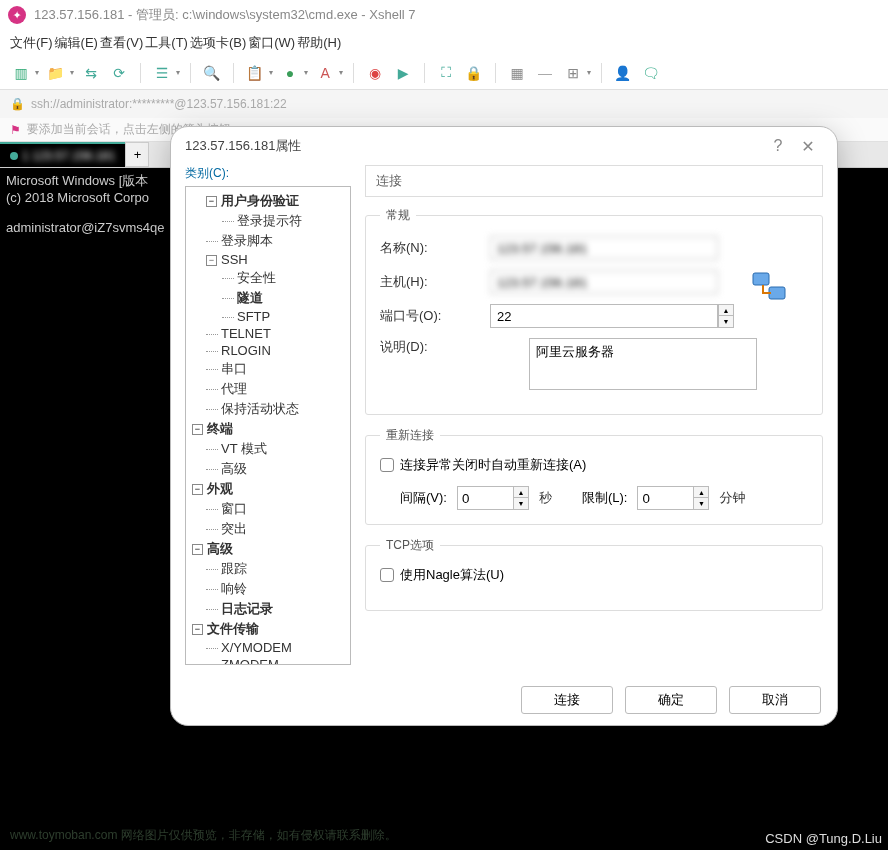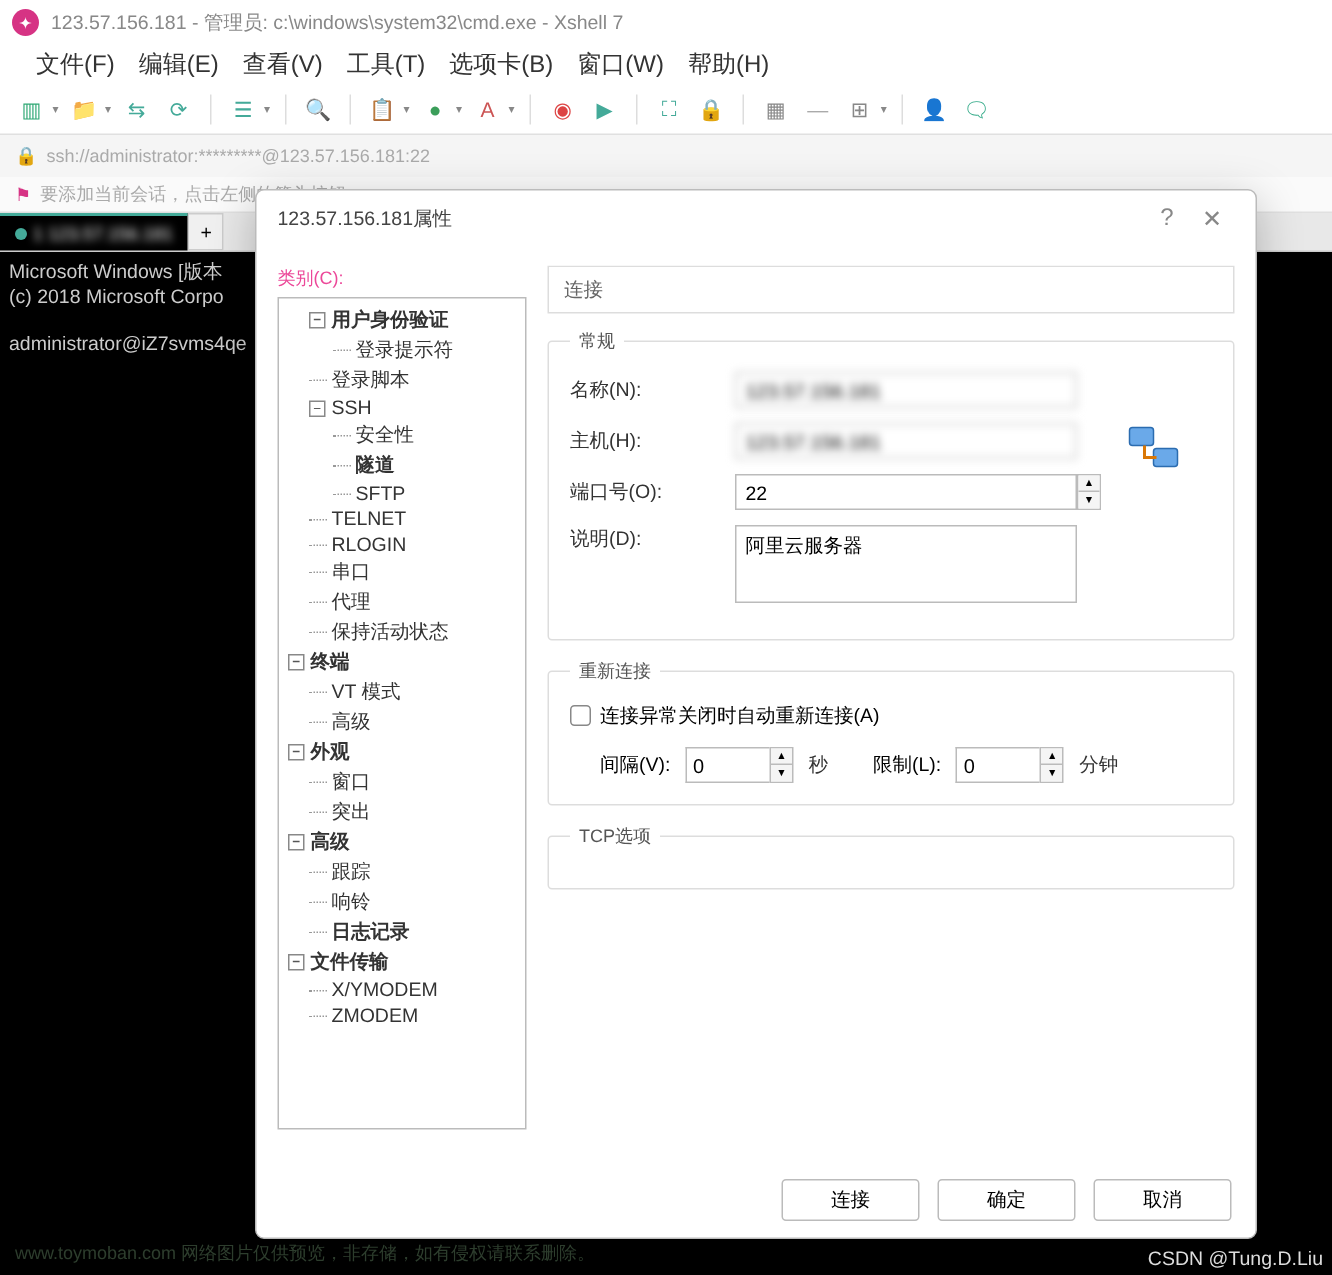--- a/index.html
+++ b/index.html
@@ -3,21 +3,21 @@
 <meta charset="utf-8">
 <style>
 * { box-sizing: border-box; margin: 0; padding: 0; font-family: "Microsoft YaHei", "Segoe UI", sans-serif; }
 body { width: 888px; height: 850px; background: #f0f0f0; position: relative; overflow: hidden; font-size: 13px; }
 
 
 .titlebar { height: 30px; background: #fff; display: flex; align-items: center; padding: 0 8px; color: #888; }
 .logo-icon { width: 18px; height: 18px; background: #d63384; border-radius: 50%; margin-right: 8px; display: inline-flex; align-items: center; justify-content: center; color: #fff; font-size: 11px; }
 
 
-.menubar { height: 26px; background: #fff; display: flex; align-items: center; padding: 0 24px; gap: 16px; font-size: 16px; color: #333; }
+.menubar { height: 26px; background: #fff; display: flex; align-items: center; padding: 0 10px; gap: 2px; font-size: 13px; color: #333; }
 .menu-item { cursor: pointer; }
 
 
 .toolbar { height: 34px; background: #fff; display: flex; align-items: center; padding: 0 10px; gap: 6px; border-bottom: 1px solid #e0e0e0; }
 .tb-sep { width: 1px; height: 20px; background: #ddd; margin: 0 4px; }
 .tb-btn { width: 22px; height: 22px; display: flex; align-items: center; justify-content: center; cursor: pointer; font-size: 14px; }
 .tb-dd { font-size: 8px; color: #888; margin-left: -3px; cursor: pointer; }
 
 
 .addressbar { height: 28px; background: #f5f5f5; display: flex; align-items: center; padding: 0 10px; color: #aaa; font-size: 12px; gap: 6px; }
@@ -30,29 +30,29 @@
 
 .tabrow { height: 26px; background: #e8e8e8; display: flex; align-items: stretch; border-bottom: 1px solid #ccc; }
 .tab { background: #000; color: #fff; padding: 3px 10px; display: flex; align-items: center; font-size: 12px; border-top: 2px solid #4a9; position: relative; }
 .tab-indicator { width: 8px; height: 8px; background: #4a9; border-radius: 50%; margin-right: 4px; }
 .tab-add { width: 24px; display: flex; align-items: center; justify-content: center; background: #f0f0f0; cursor: pointer; border: 1px solid #ccc; }
 
 
 .terminal { position: absolute; top: 168px; left: 0; right: 0; bottom: 0; background: #000; color: #ccc; font-family: Consolas, monospace; font-size: 13px; padding: 4px 6px; white-space: pre; }
 
 
-.dialog { position: absolute; top: 126px; left: 170px; width: 668px; height: 700px; background: #fff; border: 1px solid #bbb; border-radius: 6px; box-shadow: 0 8px 30px rgba(0,0,0,0.25); display: flex; flex-direction: column; gap: 12px; }
+.dialog { position: absolute; top: 126px; left: 170px; width: 668px; height: 600px; background: #fff; border: 1px solid #bbb; border-radius: 18px; box-shadow: 0 8px 30px rgba(0,0,0,0.25); display: flex; flex-direction: column; }
 .dlg-title { height: 38px; display: flex; align-items: center; padding: 0 14px; font-size: 13px; color: #444; }
 .dlg-title-sp { flex: 1; }
 .dlg-help, .dlg-close { width: 30px; text-align: center; cursor: pointer; color: #888; font-size: 16px; }
 .dlg-body { flex: 1; display: flex; padding: 0 14px 10px 14px; gap: 14px; overflow: hidden; }
 
 
 .tree-pane { width: 166px; display: flex; flex-direction: column; }
-.tree-label { font-size: 12px; color: #ec4899; margin-bottom: 4px; }
+.tree-label { font-size: 12px; color: #0369a1; margin-bottom: 4px; }
 .tree { flex: 1; border: 1px solid #bbb; background: #fff; padding: 4px 2px; overflow: auto; font-size: 13px; }
 .tn { padding: 1px 0 1px 4px; white-space: nowrap; cursor: pointer; color: #333; }
 .tn.bold { font-weight: bold; }
 .tog { display: inline-block; width: 11px; height: 11px; border: 1px solid #888; font-size: 9px; line-height: 9px; text-align: center; margin-right: 4px; color: #555; vertical-align: middle; }
 .dots { display: inline-block; width: 12px; border-top: 1px dotted #999; vertical-align: middle; margin-right: 3px; }
 .ind1 { padding-left: 18px; }
 .ind2 { padding-left: 34px; }
 
 
 .form-pane { flex: 1; display: flex; flex-direction: column; }
@@ -62,21 +62,21 @@
 .row { display: flex; align-items: center; margin-bottom: 10px; }
 .row label { width: 110px; color: #333; font-size: 13px; }
 .row input[type=text], .row select, .row textarea { border: 1px solid #bbb; padding: 4px 6px; font-size: 13px; }
 .row input[type=text] { width: 228px; height: 24px; }
 .row select { width: 228px; height: 24px; }
 .spin-wrap { display: flex; }
 .spin-wrap input { width: 56px; height: 24px; border: 1px solid #bbb; padding: 2px 4px; border-right:none; }
 .spin-btns { display: flex; flex-direction: column; border: 1px solid #bbb; }
 .spin-btns span { width: 14px; height: 11px; font-size: 7px; display: flex; align-items: center; justify-content: center; cursor: pointer; background: #f5f5f5; }
 .spin-btns span:first-child { border-bottom: 1px solid #bbb; }
-textarea { width: 228px; height: 52px; resize: none; }
+textarea { width: 228px; height: 52px; resize: none; margin-left: 39px; }
 .conn-icon { width: 36px; height: 36px; position: absolute; right: 36px; top: 104px; }
 .conn-icon svg { width: 36px; height: 36px; }
 .chk-row { display: flex; align-items: center; gap: 6px; margin-bottom: 12px; font-size: 13px; }
 .chk { width: 14px; height: 14px; border: 1px solid #888; border-radius: 3px; cursor: pointer; }
 .inline-row { display: flex; align-items: center; gap: 10px; font-size: 13px; padding-left: 20px; }
 .inline-row .lbl { color: #000000; }
 .inline-row .unit { color: #333; margin-right: 20px; }
 
 
 .dlg-footer { height: 50px; display: flex; align-items: center; justify-content: flex-end; padding: 0 16px; gap: 12px; }
@@ -265,20 +265,24 @@
                 <span>▲</span>
                 <span>▼</span>
               </div>
           </div>
           <span class="unit">分钟</span>
         </div>
       </fieldset>
 
       <fieldset>
         <legend>TCP选项</legend>
+        <div class="chk-row">
+          <span class="chk"></span>
+          <span>使用Nagle算法(U)</span>
+        </div>
       </fieldset>
     </div>
   </div>
   <div class="dlg-footer">
     <button class="btn">连接</button>
     <button class="btn">确定</button>
     <button class="btn">取消</button>
   </div>
 </div>
 

